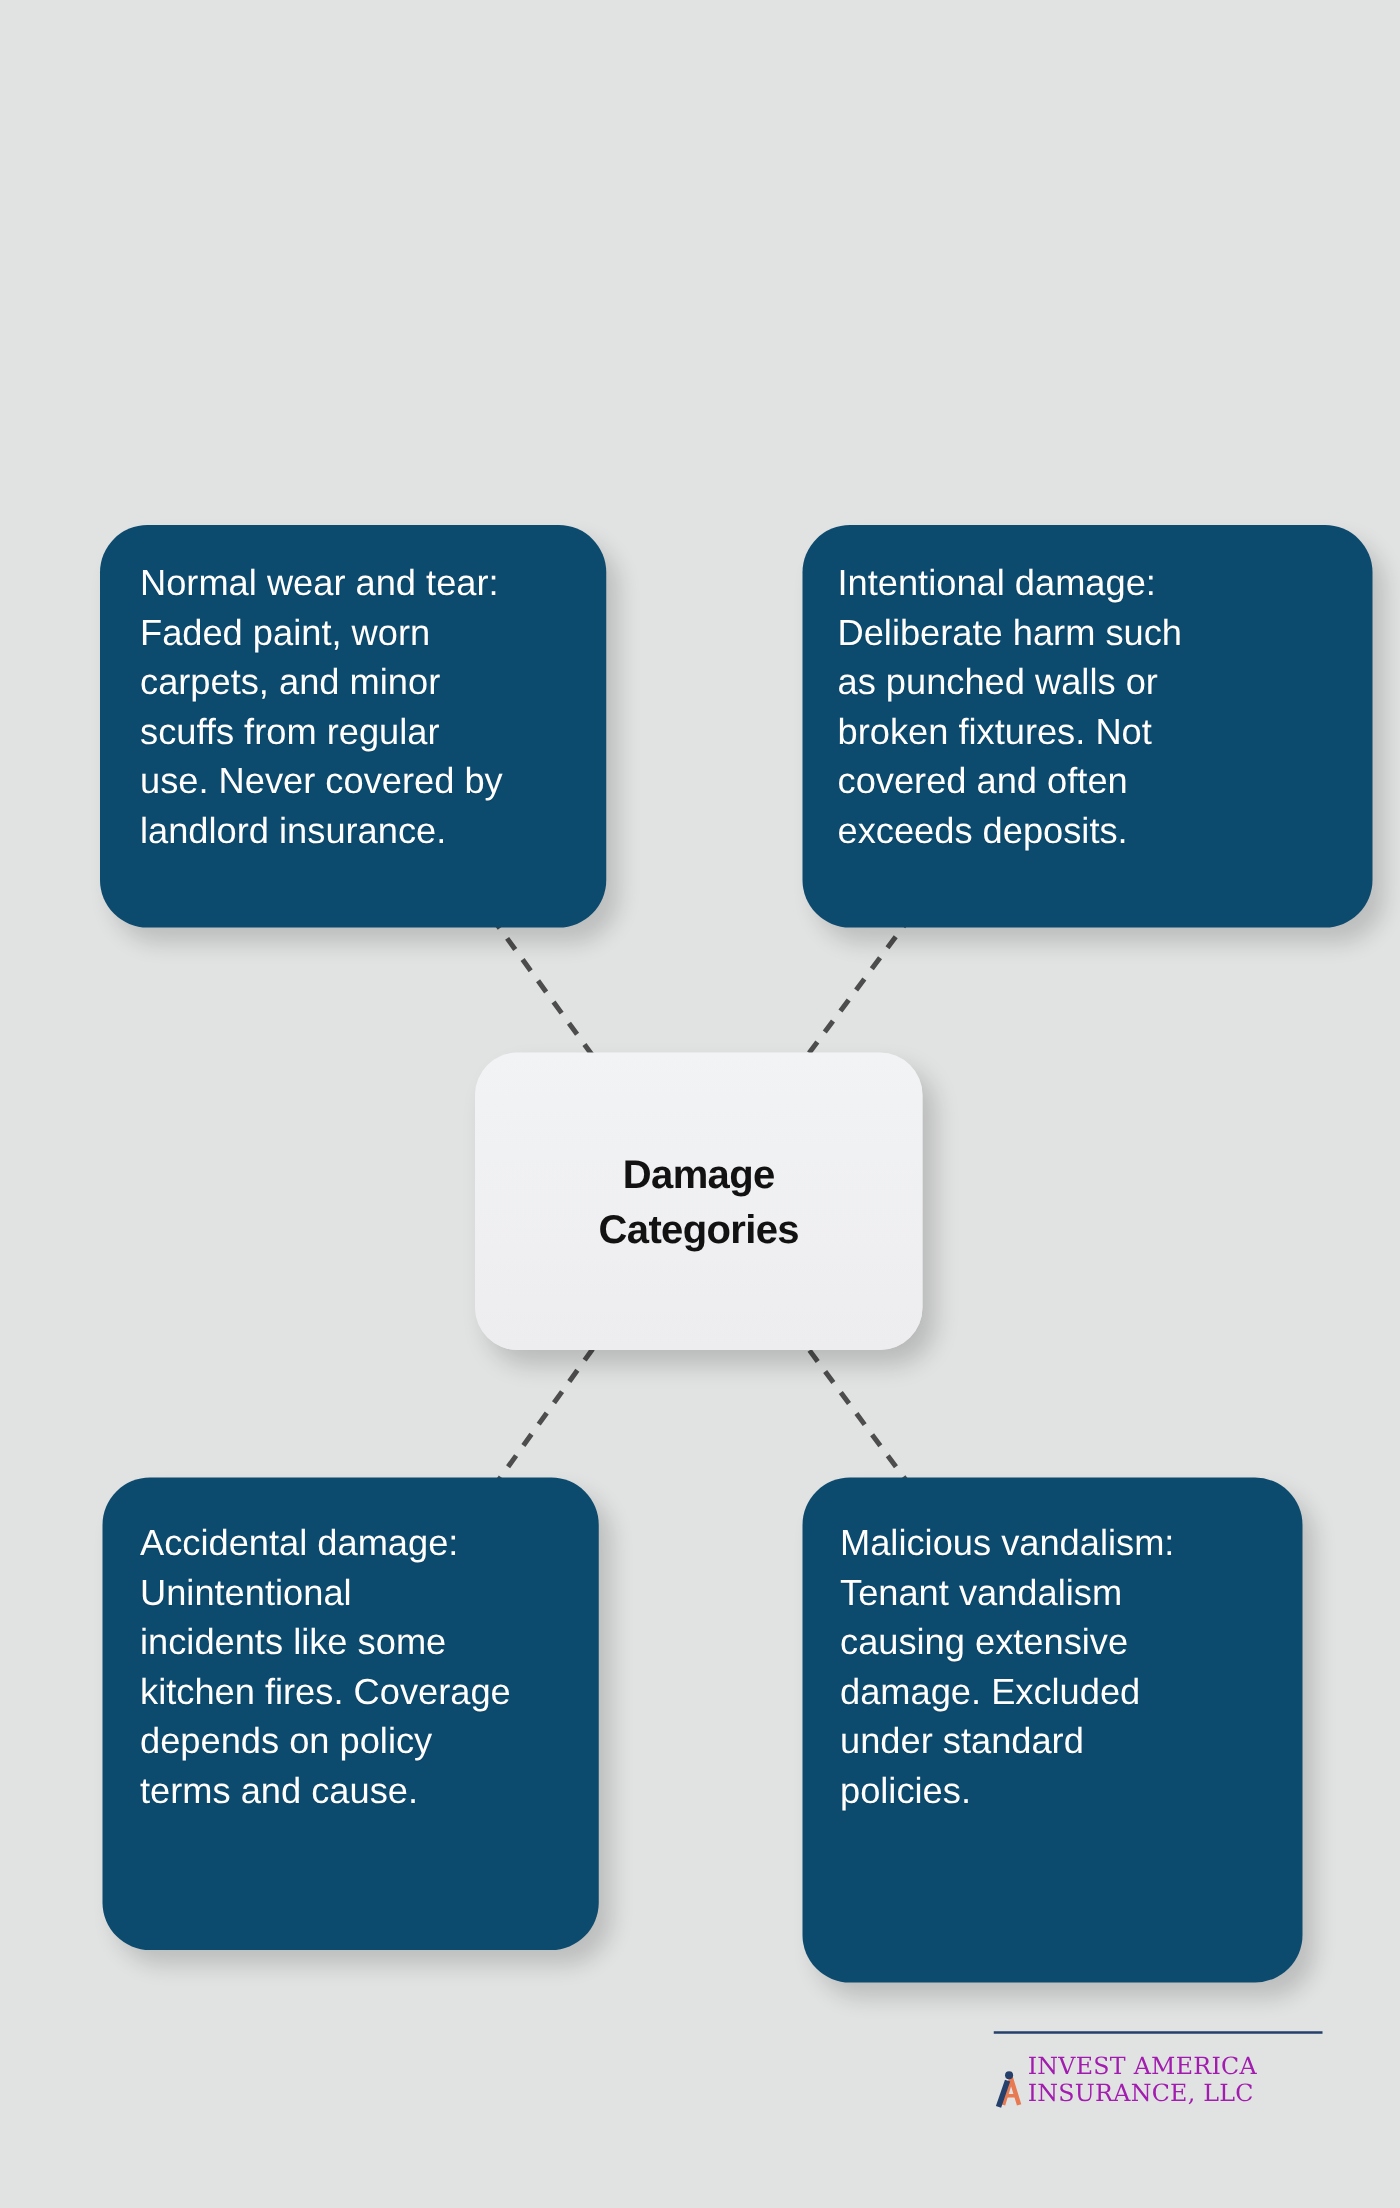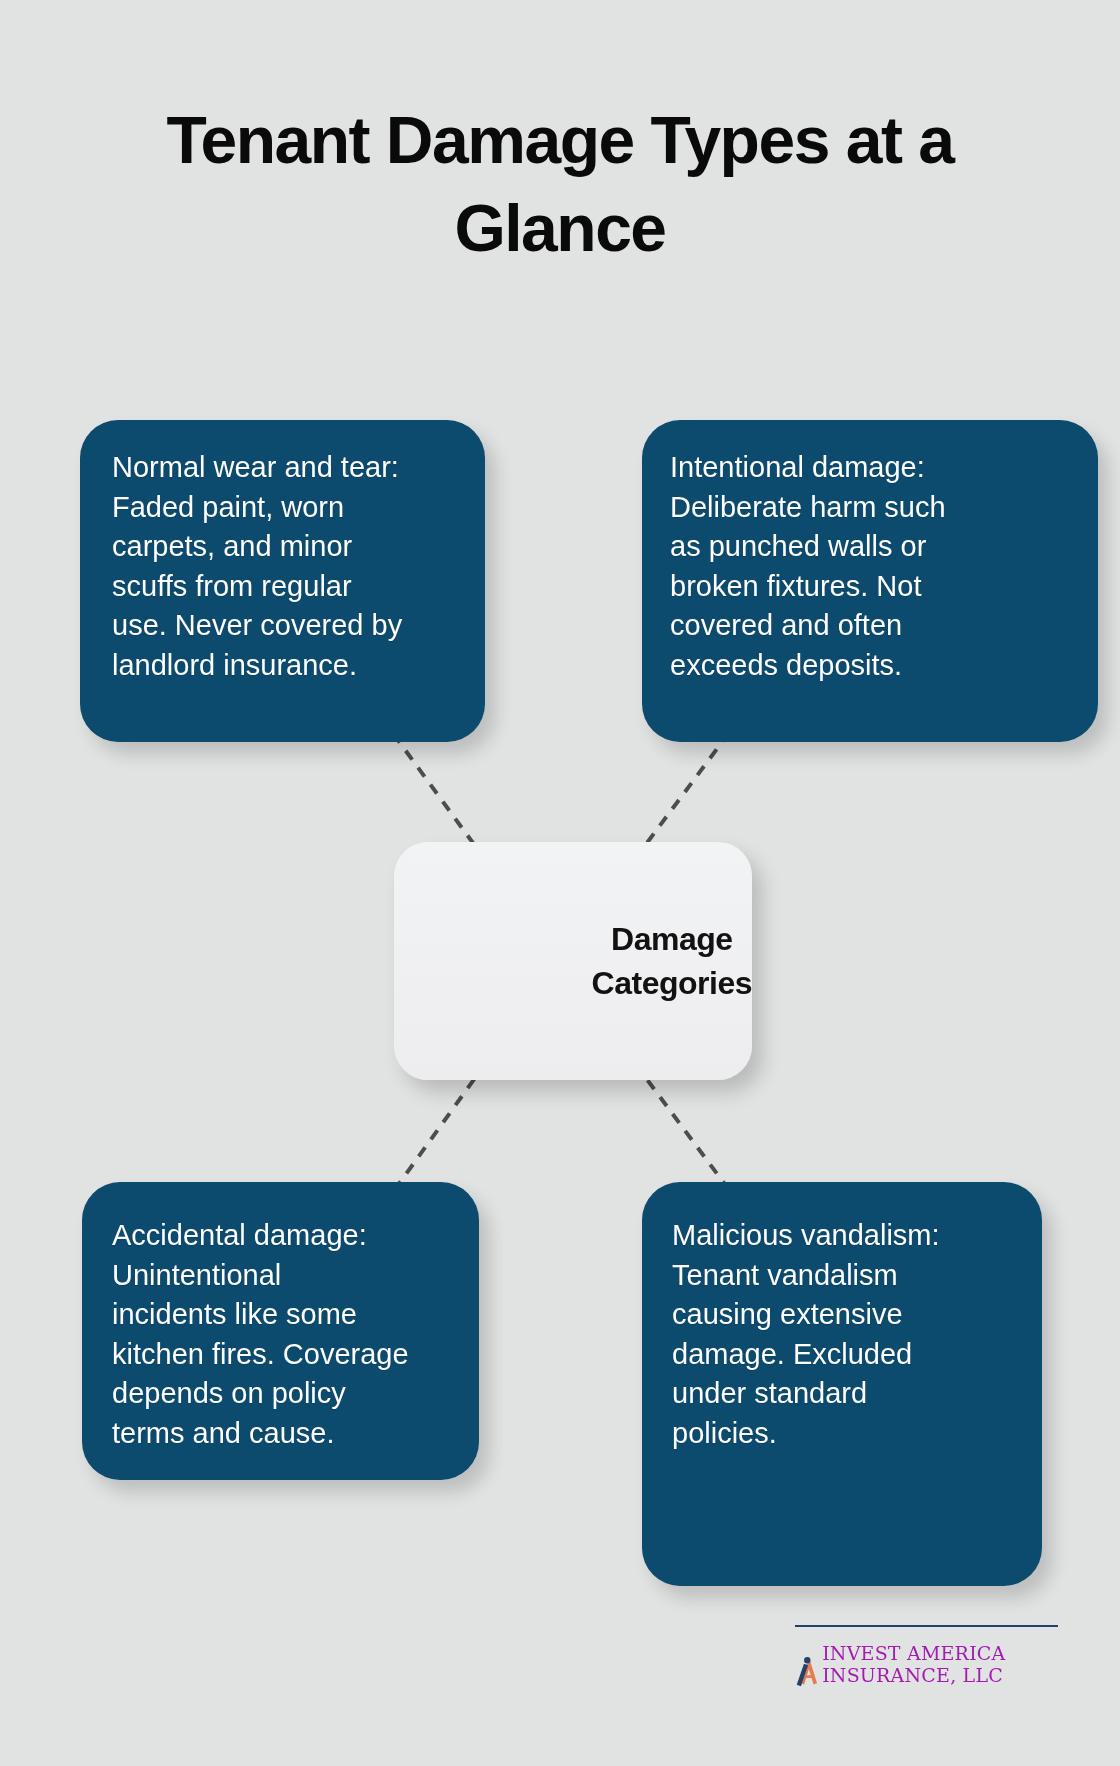--- a/index.html
+++ b/index.html
@@ -30,30 +30,30 @@
   .node-text{
     position:absolute;
     font-size:29px;line-height:39.5px;
     white-space:pre;
     text-shadow:0 1px 1px rgba(0,0,0,0.10);
   }
   .n1{left:80px;top:420px;width:405px;height:322px;}
   .n1 .node-text{left:32px;top:28px;}
   .n2{left:642px;top:420px;width:456px;height:322px;}
   .n2 .node-text{left:28px;top:28px;}
-  .n3{left:82px;top:1182px;width:397px;height:298px;}
+  .n3{left:82px;top:1182px;width:397px;height:378px;}
   .n3 .node-text{left:30px;top:34px;}
   .n4{left:642px;top:1182px;width:400px;height:404px;}
   .n4 .node-text{left:30px;top:34px;}
   .centerbox{
     position:absolute;left:380px;top:842px;width:358px;height:238px;
     background:linear-gradient(180deg,#f2f3f4 0%,#ededef 100%);
     border-radius:34px;
     box-shadow:10px 12px 20px rgba(0,0,0,0.18);
-    display:flex;align-items:center;justify-content:flex-end;margin-left:14px;
+    display:flex;align-items:center;justify-content:center;
   }
   .center-label{
     font-size:32px;font-weight:700;line-height:44px;
     color:#121212;text-align:center;
     letter-spacing:-0.5px;
     white-space:pre-line;
   }
   .footer-rule{
     position:absolute;left:795px;top:1625px;width:263px;height:2px;
     background:#24406b;
@@ -68,22 +68,20 @@
     color:#a21caf;
     letter-spacing:0.2px;
     padding-bottom:5px;
   }
 </style>
 </head>
 <body>
 
 <div class="canvas">
 
-  <div class="title">Tenant Damage Types at a
-Glance</div>
 
   <svg class="connectors" width="1120" height="1766">
     <line x1="282" y1="581" x2="559" y2="961" stroke="#4d4d4d" stroke-width="4" stroke-dasharray="11 10"></line>
     <line x1="842" y1="581" x2="559" y2="961" stroke="#4d4d4d" stroke-width="4" stroke-dasharray="11 10"></line>
     <line x1="284" y1="1344" x2="559" y2="961" stroke="#4d4d4d" stroke-width="4" stroke-dasharray="11 10"></line>
     <line x1="842" y1="1342" x2="559" y2="961" stroke="#4d4d4d" stroke-width="4" stroke-dasharray="11 10"></line>
   </svg>
 
   <div class="node n1">
     <div class="node-text">Normal wear and tear:

